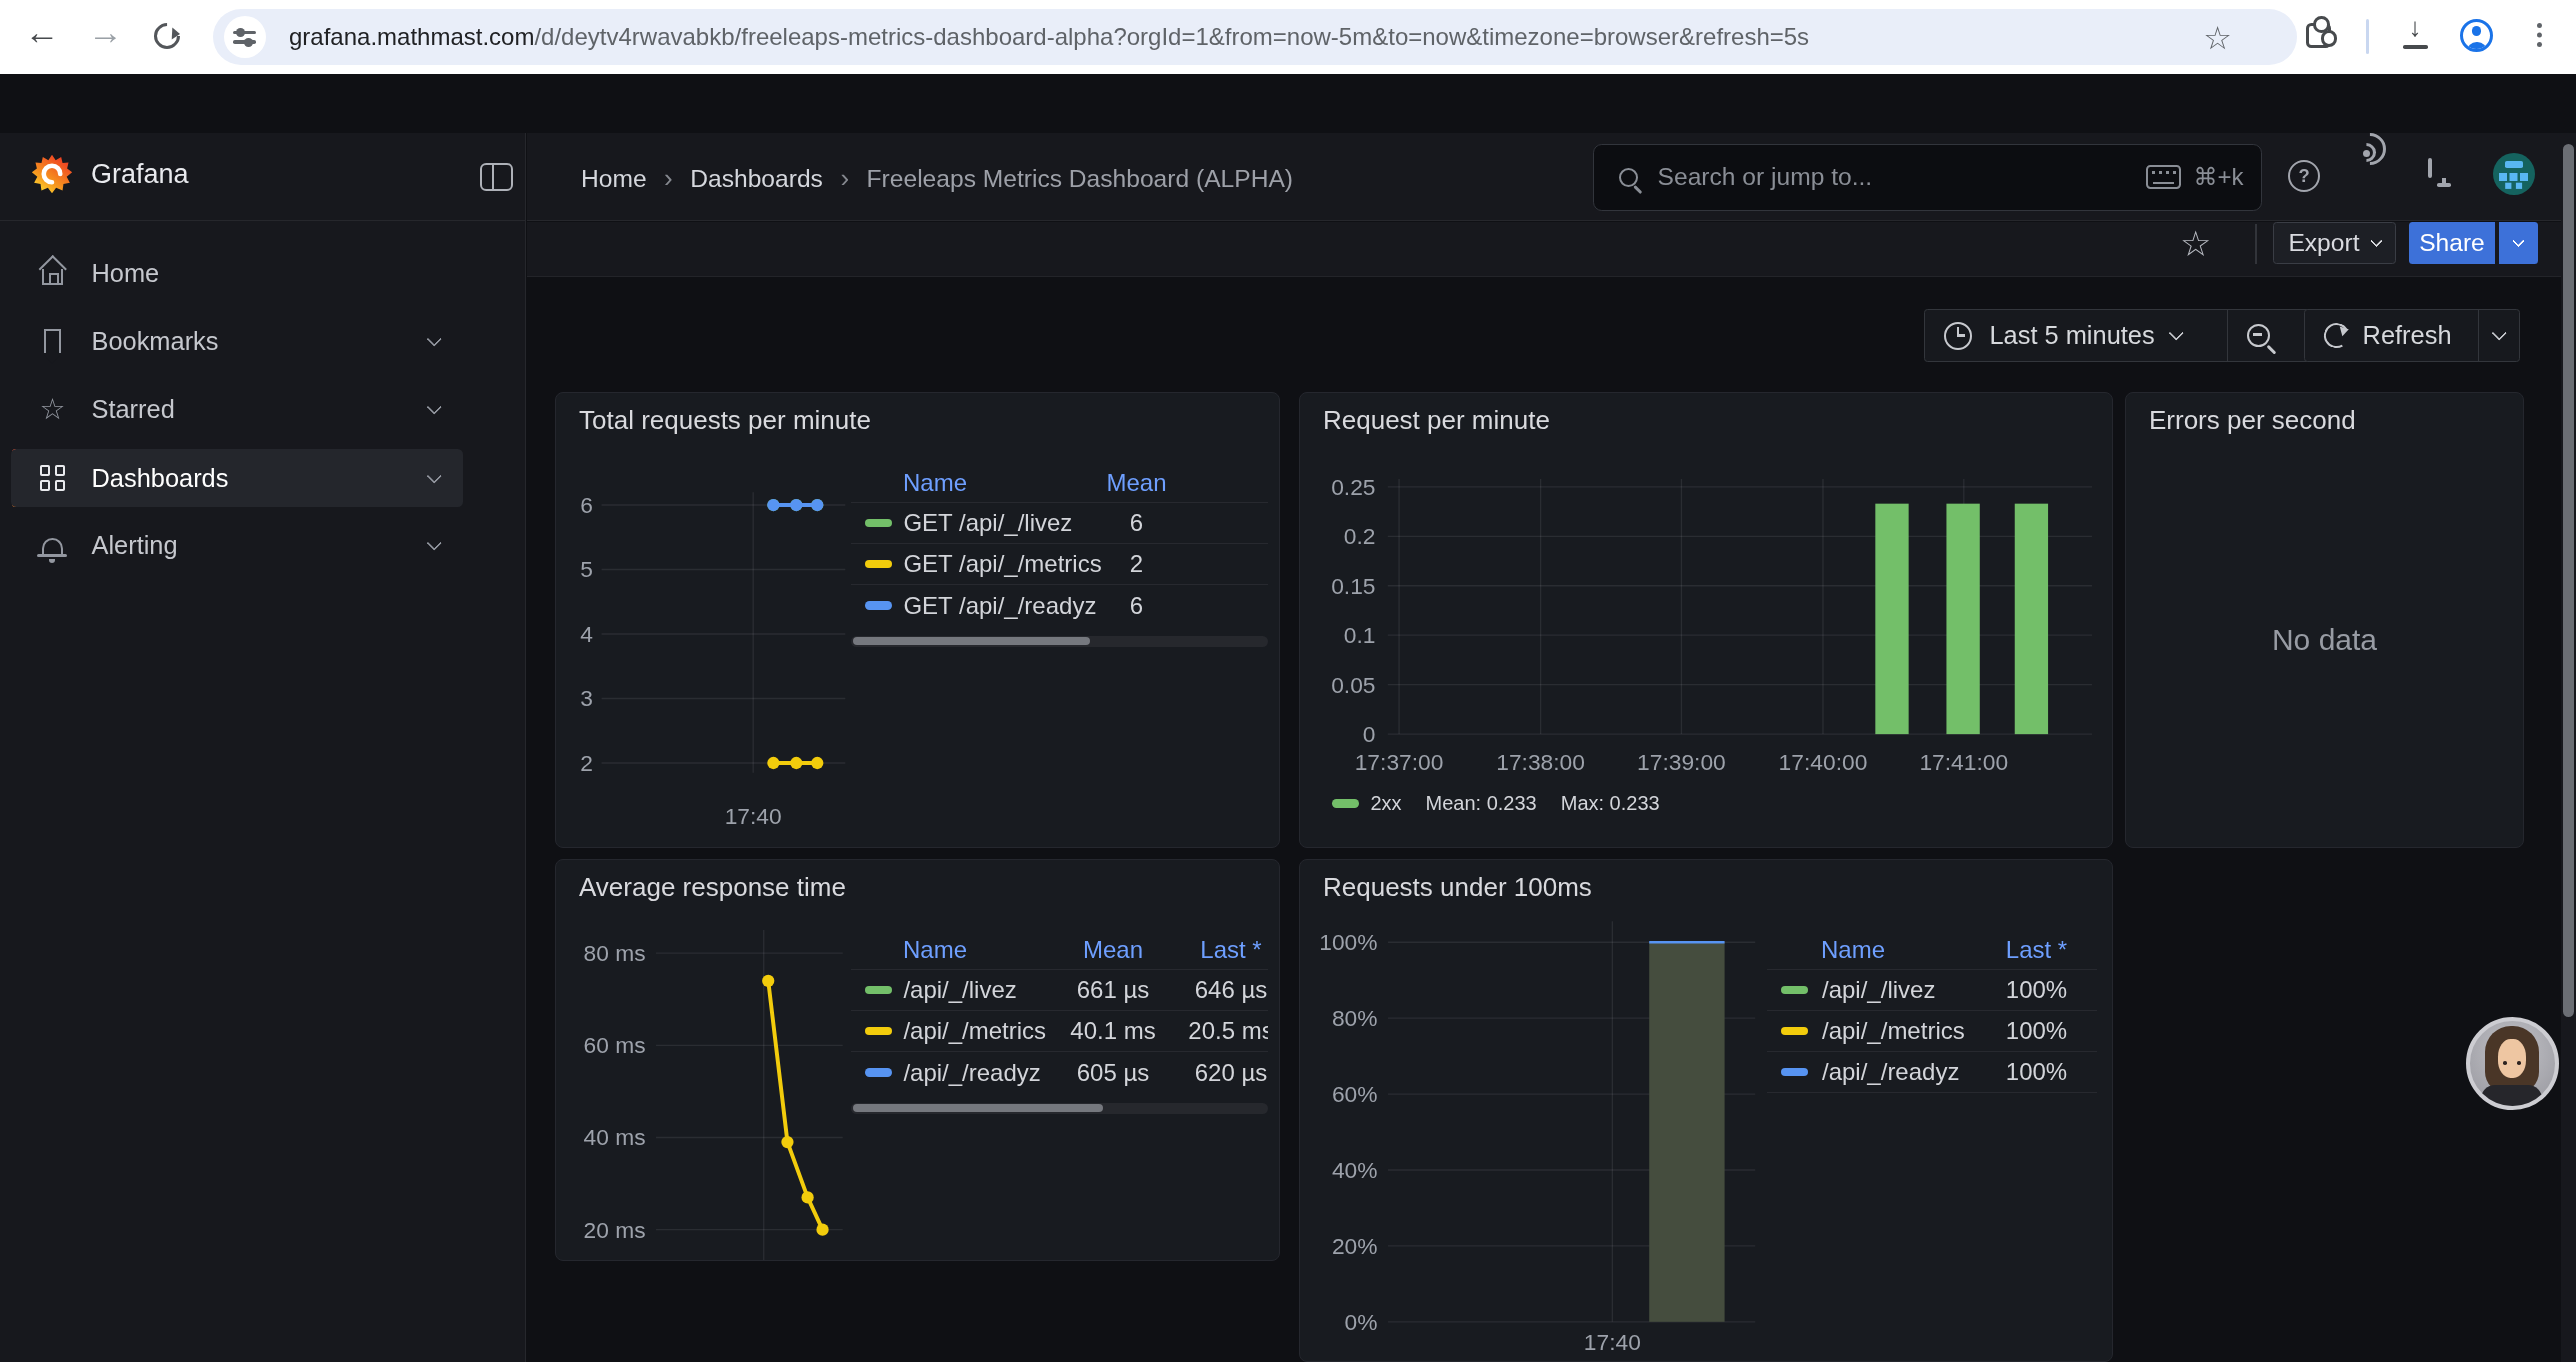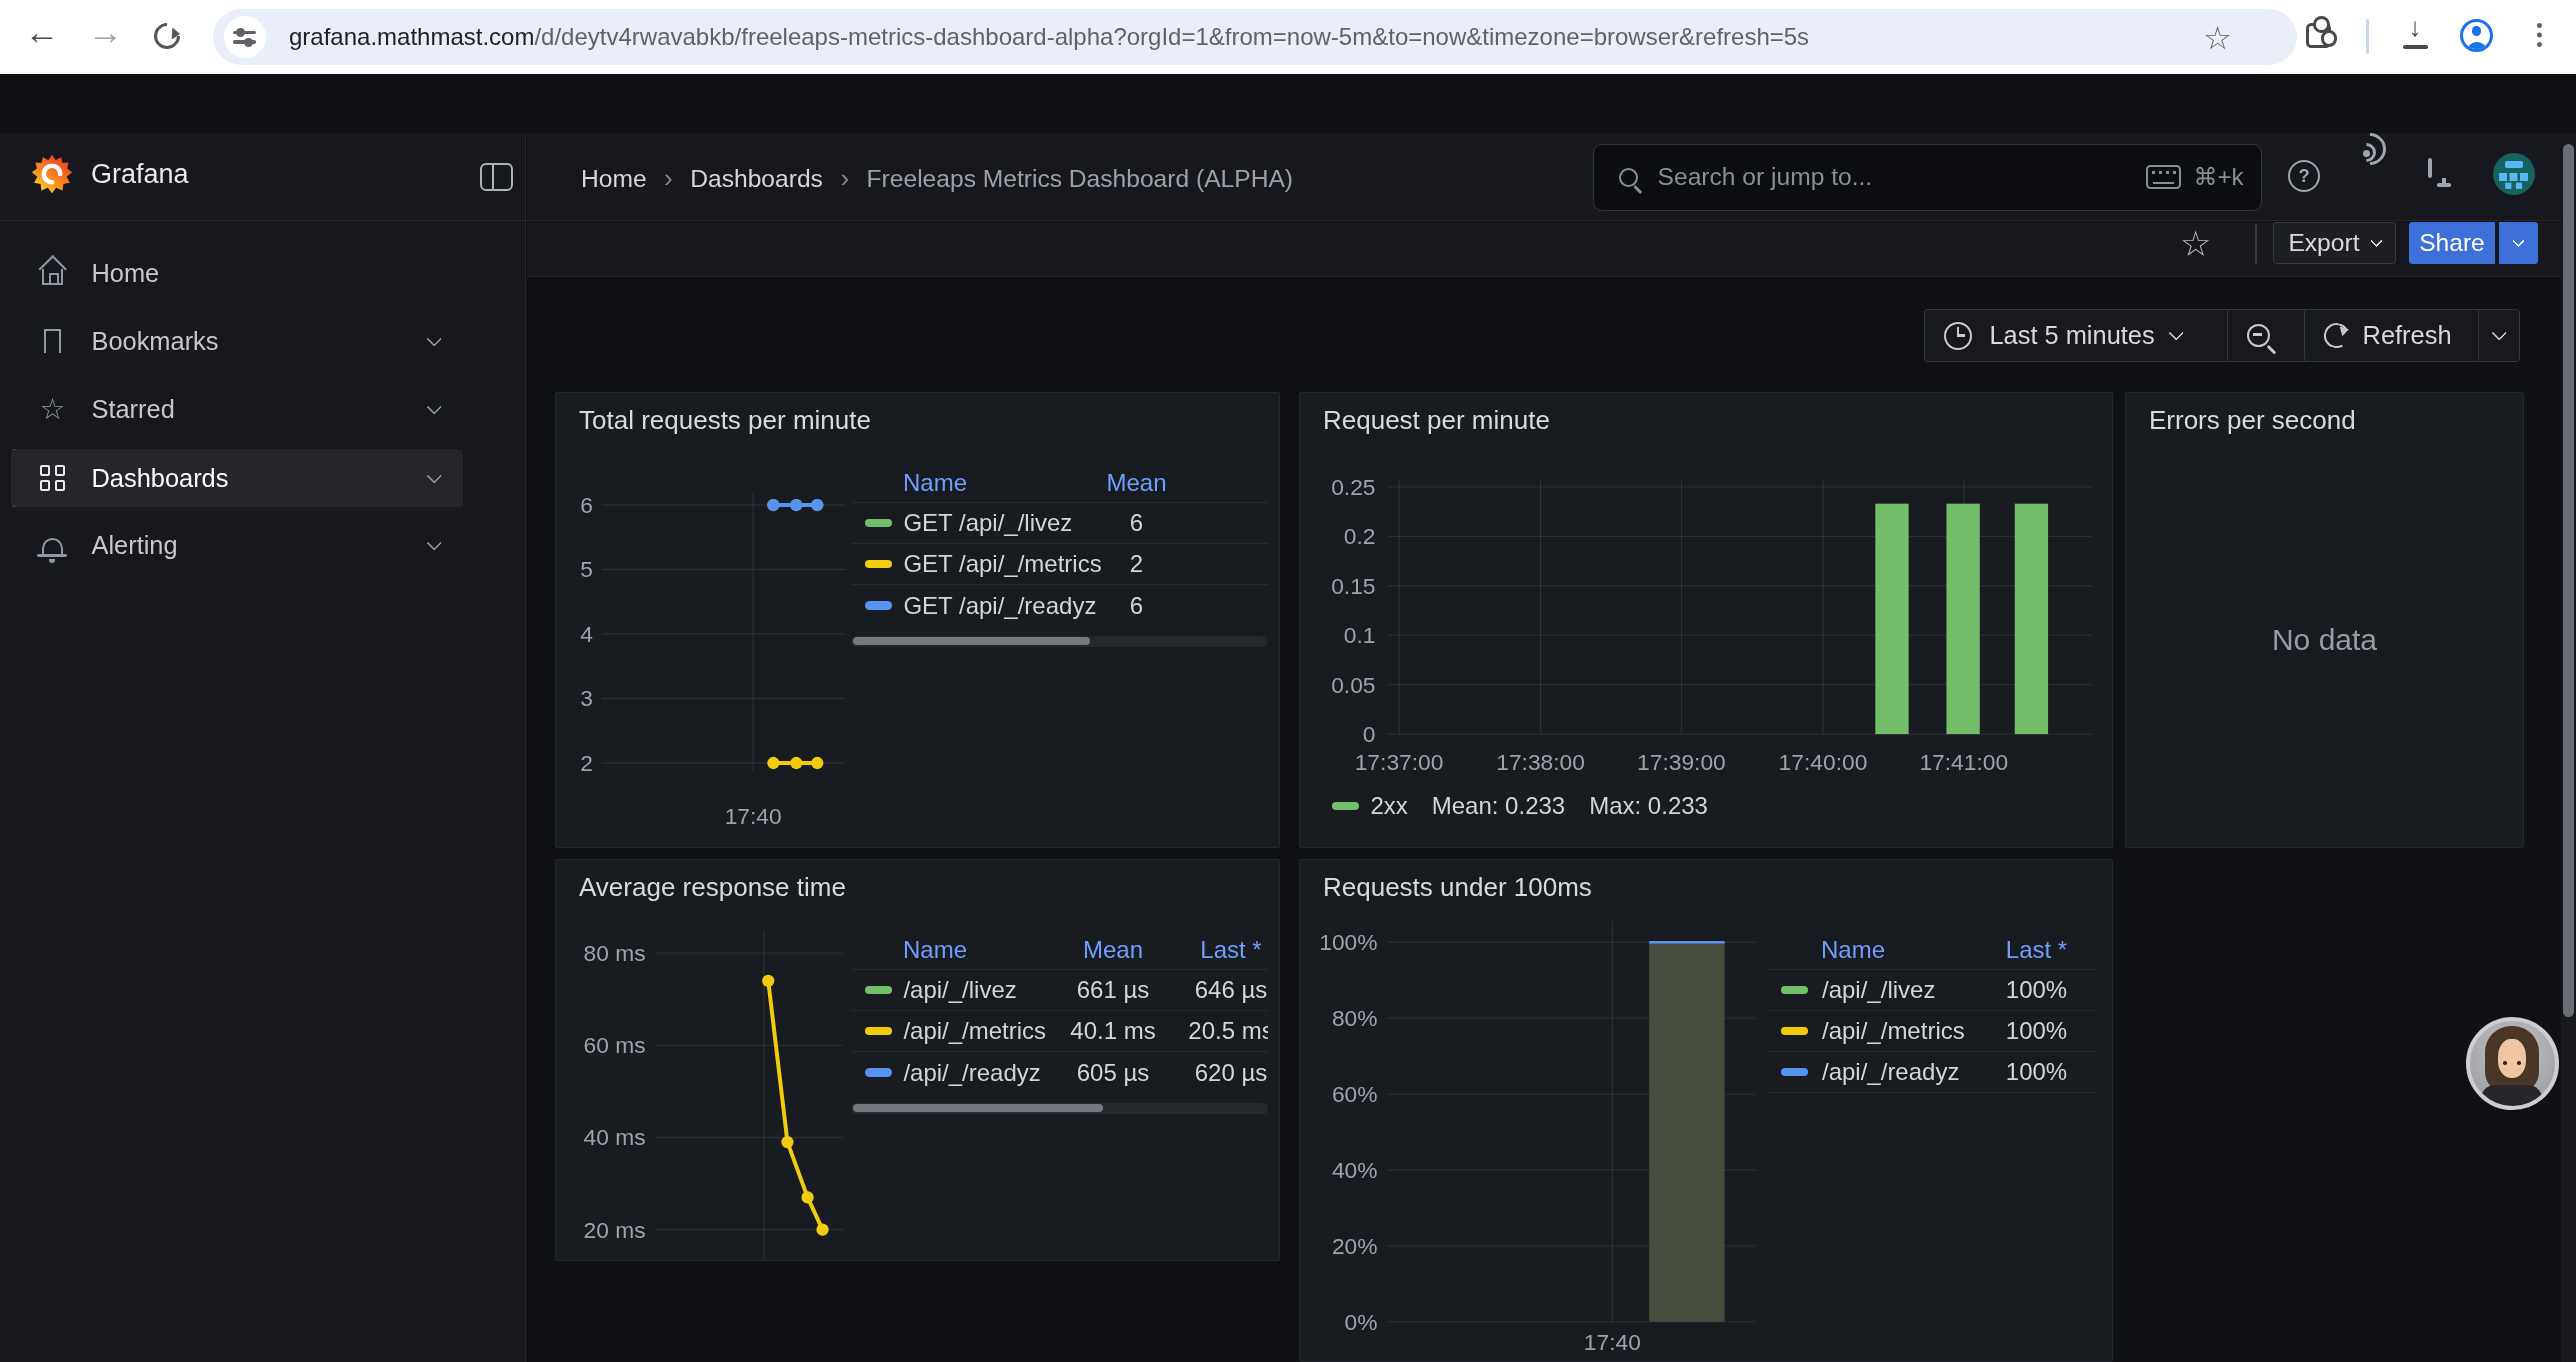--- a/index.html
+++ b/index.html
@@ -119,21 +119,21 @@
   .i-zoom{width:23px;height:23px;border:2.6px solid #c7c9ce;border-radius:50%;position:relative}
   .i-zoom::before{content:'';position:absolute;left:3.5px;top:7px;width:9.6px;height:2.6px;background:#c7c9ce}
   .i-zoom::after{content:'';position:absolute;right:-8px;bottom:-6.1px;width:10.5px;height:3.1px;background:#c7c9ce;transform:rotate(45deg);border-radius:1.8px}
   #tp-refresh{left:2304px;width:216px;display:flex;align-items:center}
   .i-ref{width:24.6px;height:24.6px;border:2.6px solid #c7c9ce;border-radius:50%;border-right-color:transparent;position:relative;margin-left:19px;flex:none;transform:rotate(15deg)}
   .i-ref::before{content:'';position:absolute;right:-5.3px;top:-3.5px;border:5.3px solid transparent;border-left:8.8px solid #c7c9ce;transform:rotate(-30deg)}
   #tp-refresh .tp-label{margin-left:14px}
   .tp-ref-chev{position:absolute;left:173px;top:0;bottom:0;width:42px;border-left:0.9px solid #33363c;display:flex;align-items:center;justify-content:center;color:#c7c9ce}
 
   
-  .panel{position:absolute;background:#181b20;border:0.9px solid #25272e;border-radius:2px;overflow:hidden}
+  .panel{position:absolute;background:#181b20;border:0.9px solid #25272e;border-radius:8px;overflow:hidden}
   .ptitle{position:absolute;left:23px;top:12.3px;font-size:26px;font-weight:500;color:#d9dade;cursor:pointer;z-index:3}
   .chart-svg{position:absolute;left:0;top:0;z-index:1}
   .nodata{position:absolute;left:0;right:0;top:230px;text-align:center;font-size:30px;color:#989ca4}
 
   .lt{position:absolute;font-size:24px;color:#d3d5da;overflow:hidden;z-index:2}
   .lt-row{display:grid;align-items:center;height:41px;border-bottom:0.9px solid #27292f;cursor:pointer}
   .lt-row.hd{height:40px;color:#6e9fff;font-weight:500;cursor:default}
   .lt-row.nb{border-bottom:none}
   .lt-name{display:flex;align-items:center;gap:11.4px;padding-left:14px;white-space:nowrap}
   .lt-row.hd .lt-name{padding-left:52px}
@@ -143,21 +143,21 @@
   .g3{grid-template-columns:210px 104px 132px;width:446px}
   .g2b{grid-template-columns:210px 119px}
   .lt-p1,.lt-p4{left:295px;top:70px;width:417px}
   .lt-p5{left:467px;top:70px;width:330px}
   .lt-p5 .lt-name{gap:14px}
   .lt-p5 .lt-row.hd .lt-name{padding-left:54px}
   .lt-sb{margin-top:9.6px;height:11.4px;background:#26282d;border-radius:6.1px;position:relative;cursor:pointer}
   .lt-sb i{position:absolute;left:1.8px;top:1.8px;bottom:1.8px;background:#75787e;border-radius:5.3px}
   .lt-p1 .lt-sb i{width:57%}
   .lt-p4 .lt-sb i{width:60%}
-  .p2leg{position:absolute;left:32px;top:399px;display:flex;gap:24px;font-size:24px;color:#d3d5da;z-index:2}
+  .p2leg{position:absolute;left:32px;top:399px;display:flex;gap:24px;font-size:20px;color:#d3d5da;z-index:2}
   .p2leg .item{display:flex;align-items:center;gap:11.4px;cursor:pointer}
 
   
   #page-scrollbar{position:absolute;left:2561px;top:133px;width:15px;height:1229px;background:#17181d}
   #page-scrollbar .thumb{position:absolute;left:1.8px;top:10.5px;width:11.4px;height:873px;background:#6b6e74;border-radius:6.1px;cursor:pointer}
   #floating-avatar{position:absolute;left:2466px;top:1017px;width:93px;height:93px;border-radius:50%;background:radial-gradient(circle at 50% 35%,#c2c2c7,#96969d);border:4.4px solid #cdcdd2;overflow:hidden;cursor:pointer;z-index:40}
   #floating-avatar::before{content:'';position:absolute;left:15px;top:5.3px;width:54px;height:67px;background:#4a3627;border-radius:26px 26px 21px 21px}
   #floating-avatar::after{content:'';position:absolute;left:28px;top:17.5px;width:28px;height:39px;background:#eec6a2;border-radius:45%}
   .fa-body{position:absolute;left:11.4px;bottom:-7px;width:61px;height:28px;background:#26262b;border-radius:14px 14px 0 0;z-index:2}
   .fa-eyes{position:absolute;left:33px;top:40px;width:3.5px;height:3.5px;border-radius:50%;background:#2c2320;box-shadow:14px 0 0 #2c2320;z-index:2}

